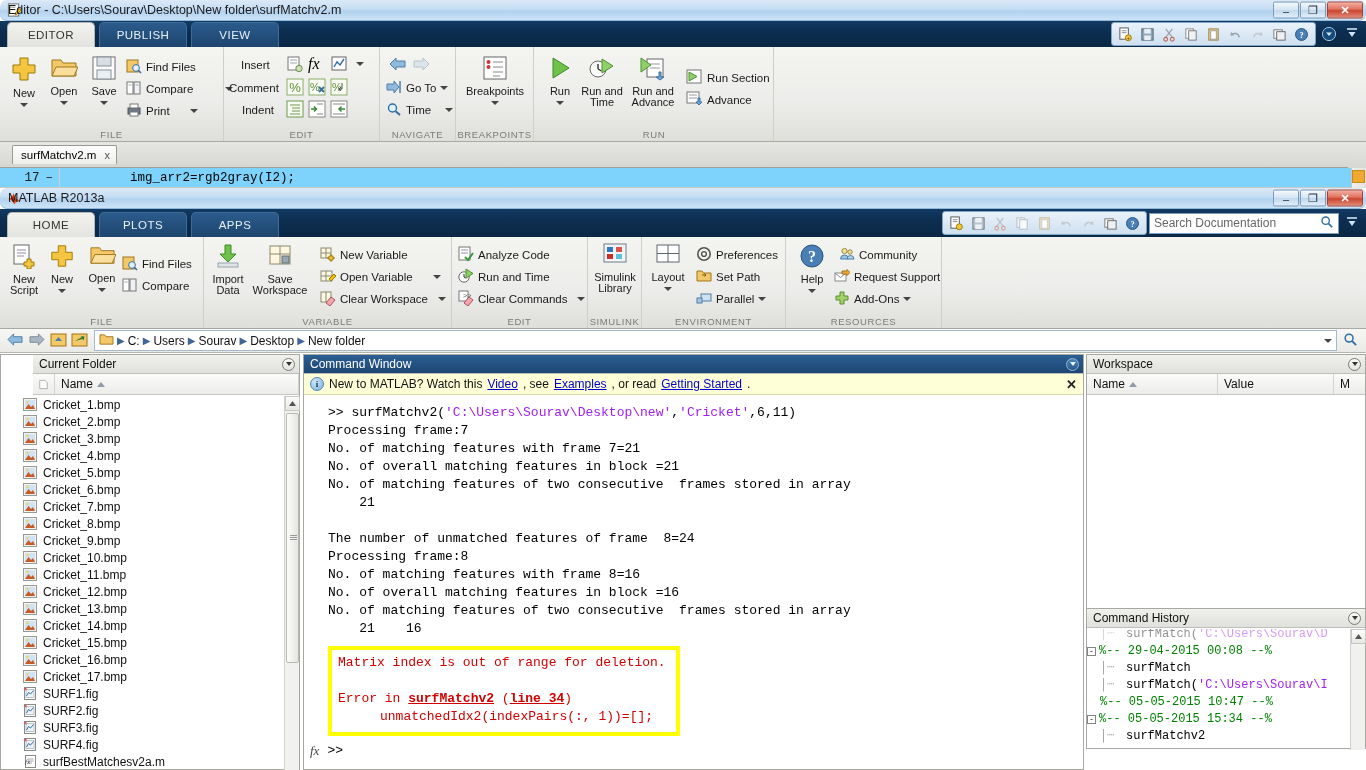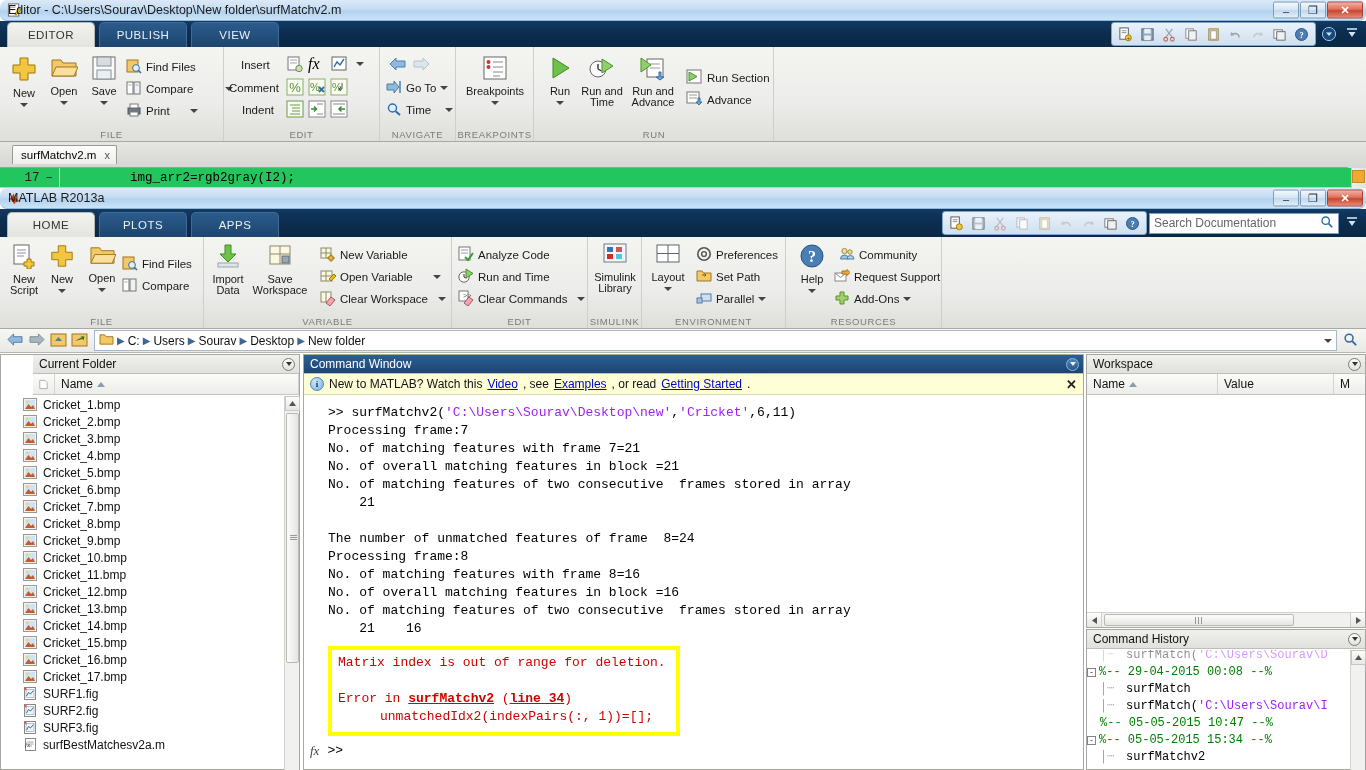--- a/index.html
+++ b/index.html
@@ -117,21 +117,21 @@
   .doctab {
     position: absolute; left: 12px; top: 3px; height: 19px;
     background: linear-gradient(to bottom,#fdfdfd,#eeeeea);
     border: 1px solid #9a9a95; border-bottom: none;
     display: flex; align-items: center; gap: 8px; padding: 0 6px 0 8px;
     font-size: 11.5px; border-radius: 2px 2px 0 0;
   }
   .doctab .x { font-size: 11px; color: #555; }
   .codeline {
     position: absolute; left: 0; width: 1366px;
-    background: #22c55e; border-bottom: 1px solid #c8c8c4;
+    background: #7dd3fc; border-bottom: 1px solid #c8c8c4;
     font-family: "Liberation Mono", monospace; font-size: 12.5px;
   }
   .gutter {
     position: absolute; left: 0; top: 0; width: 60px; height: 100%;
     border-right: 1px solid #d0d0cc; display: flex; align-items: center;
     justify-content: flex-end; padding-right: 6px; gap: 6px; color: #222;
   }
   .codetext { position: absolute; left: 130px; top: 0; height: 100%; display: flex; align-items: center; }
   .edscroll {
     position: absolute; right: 0; width: 15px;
@@ -1095,20 +1095,29 @@
           <span class="fico"><svg width="14" height="13" viewBox="0 0 14 13">
               <rect x="1.5" y="0.5" width="11" height="12" fill="#fff" stroke="#8a8a85"></rect>
               <rect x="3" y="2.5" width="8" height="8" fill="#eef3f8" stroke="#b8c4d0"></rect>
               <polyline points="3.5,9 5.5,5.5 7.5,7 10.5,3.5" fill="none" stroke="#2f6fa8" stroke-width="1"></polyline>
               <path d="M0.5 1 l3 0 l0 3 z" fill="#d9534f"></path>
             </svg></span>
           <span>SURF3.fig</span>
         </div>
         <div class="filerow">
           <span class="fico"><svg width="14" height="13" viewBox="0 0 14 13">
+              <rect x="1.5" y="0.5" width="11" height="12" fill="#fff" stroke="#8a8a85"></rect>
+              <rect x="3" y="2.5" width="8" height="8" fill="#eef3f8" stroke="#b8c4d0"></rect>
+              <polyline points="3.5,9 5.5,5.5 7.5,7 10.5,3.5" fill="none" stroke="#2f6fa8" stroke-width="1"></polyline>
+              <path d="M0.5 1 l3 0 l0 3 z" fill="#d9534f"></path>
+            </svg></span>
+          <span>SURF4.fig</span>
+        </div>
+        <div class="filerow">
+          <span class="fico"><svg width="14" height="13" viewBox="0 0 14 13">
               <rect x="2.5" y="0.5" width="10" height="12" fill="#fff" stroke="#8a8a85"></rect>
               <line x1="4.5" y1="4" x2="10.5" y2="4" stroke="#a0a8b0"></line>
               <line x1="4.5" y1="6" x2="10.5" y2="6" stroke="#a0a8b0"></line>
               <line x1="4.5" y1="8" x2="9" y2="8" stroke="#a0a8b0"></line>
               <text x="2" y="9" font-size="7" font-style="italic" font-family="Liberation Serif, serif" fill="#444">fx</text>
             </svg></span>
           <span>surfBestMatchesv2a.m</span>
         </div>
       </div>
     <div class="vscroll" style="top:41px;height:375px;">
@@ -1185,21 +1194,21 @@
         </div>
       </div>
       <div style="position:absolute;right:0;top:0;width:15px;height:14px;display:flex;align-items:center;justify-content:center;background:linear-gradient(to bottom,#fdfdfd,#e6e6e2);border-left:1px solid #cfcfcb;">
           <svg width="5" height="7" viewBox="0 0 5 7">
             <path d="M0 0 L5 3.5 L0 7 Z" fill="#555"></path>
           </svg>
         </div>
     </div>
   </div>
 
-  <div class="panel" style="left:1086px;top:629px;width:280px;height:141px;">
+  <div class="panel" style="left:1086px;top:608px;width:280px;height:141px;">
     <div class="ptitle">
       <span>Command History</span>
       <span class="pcaret">
           <span class="t"></span>
         </span>
     </div>
     <div class="chbody" style="top:20px;bottom:0;right:15px;">
         <div class="chrow" style="opacity: 0.45; margin-top: -3px;">
           <span style="width: 13px; flex: 0 0 auto;"></span>
           <span class="chindent"><span style="color:#999;">│┈</span></span>

